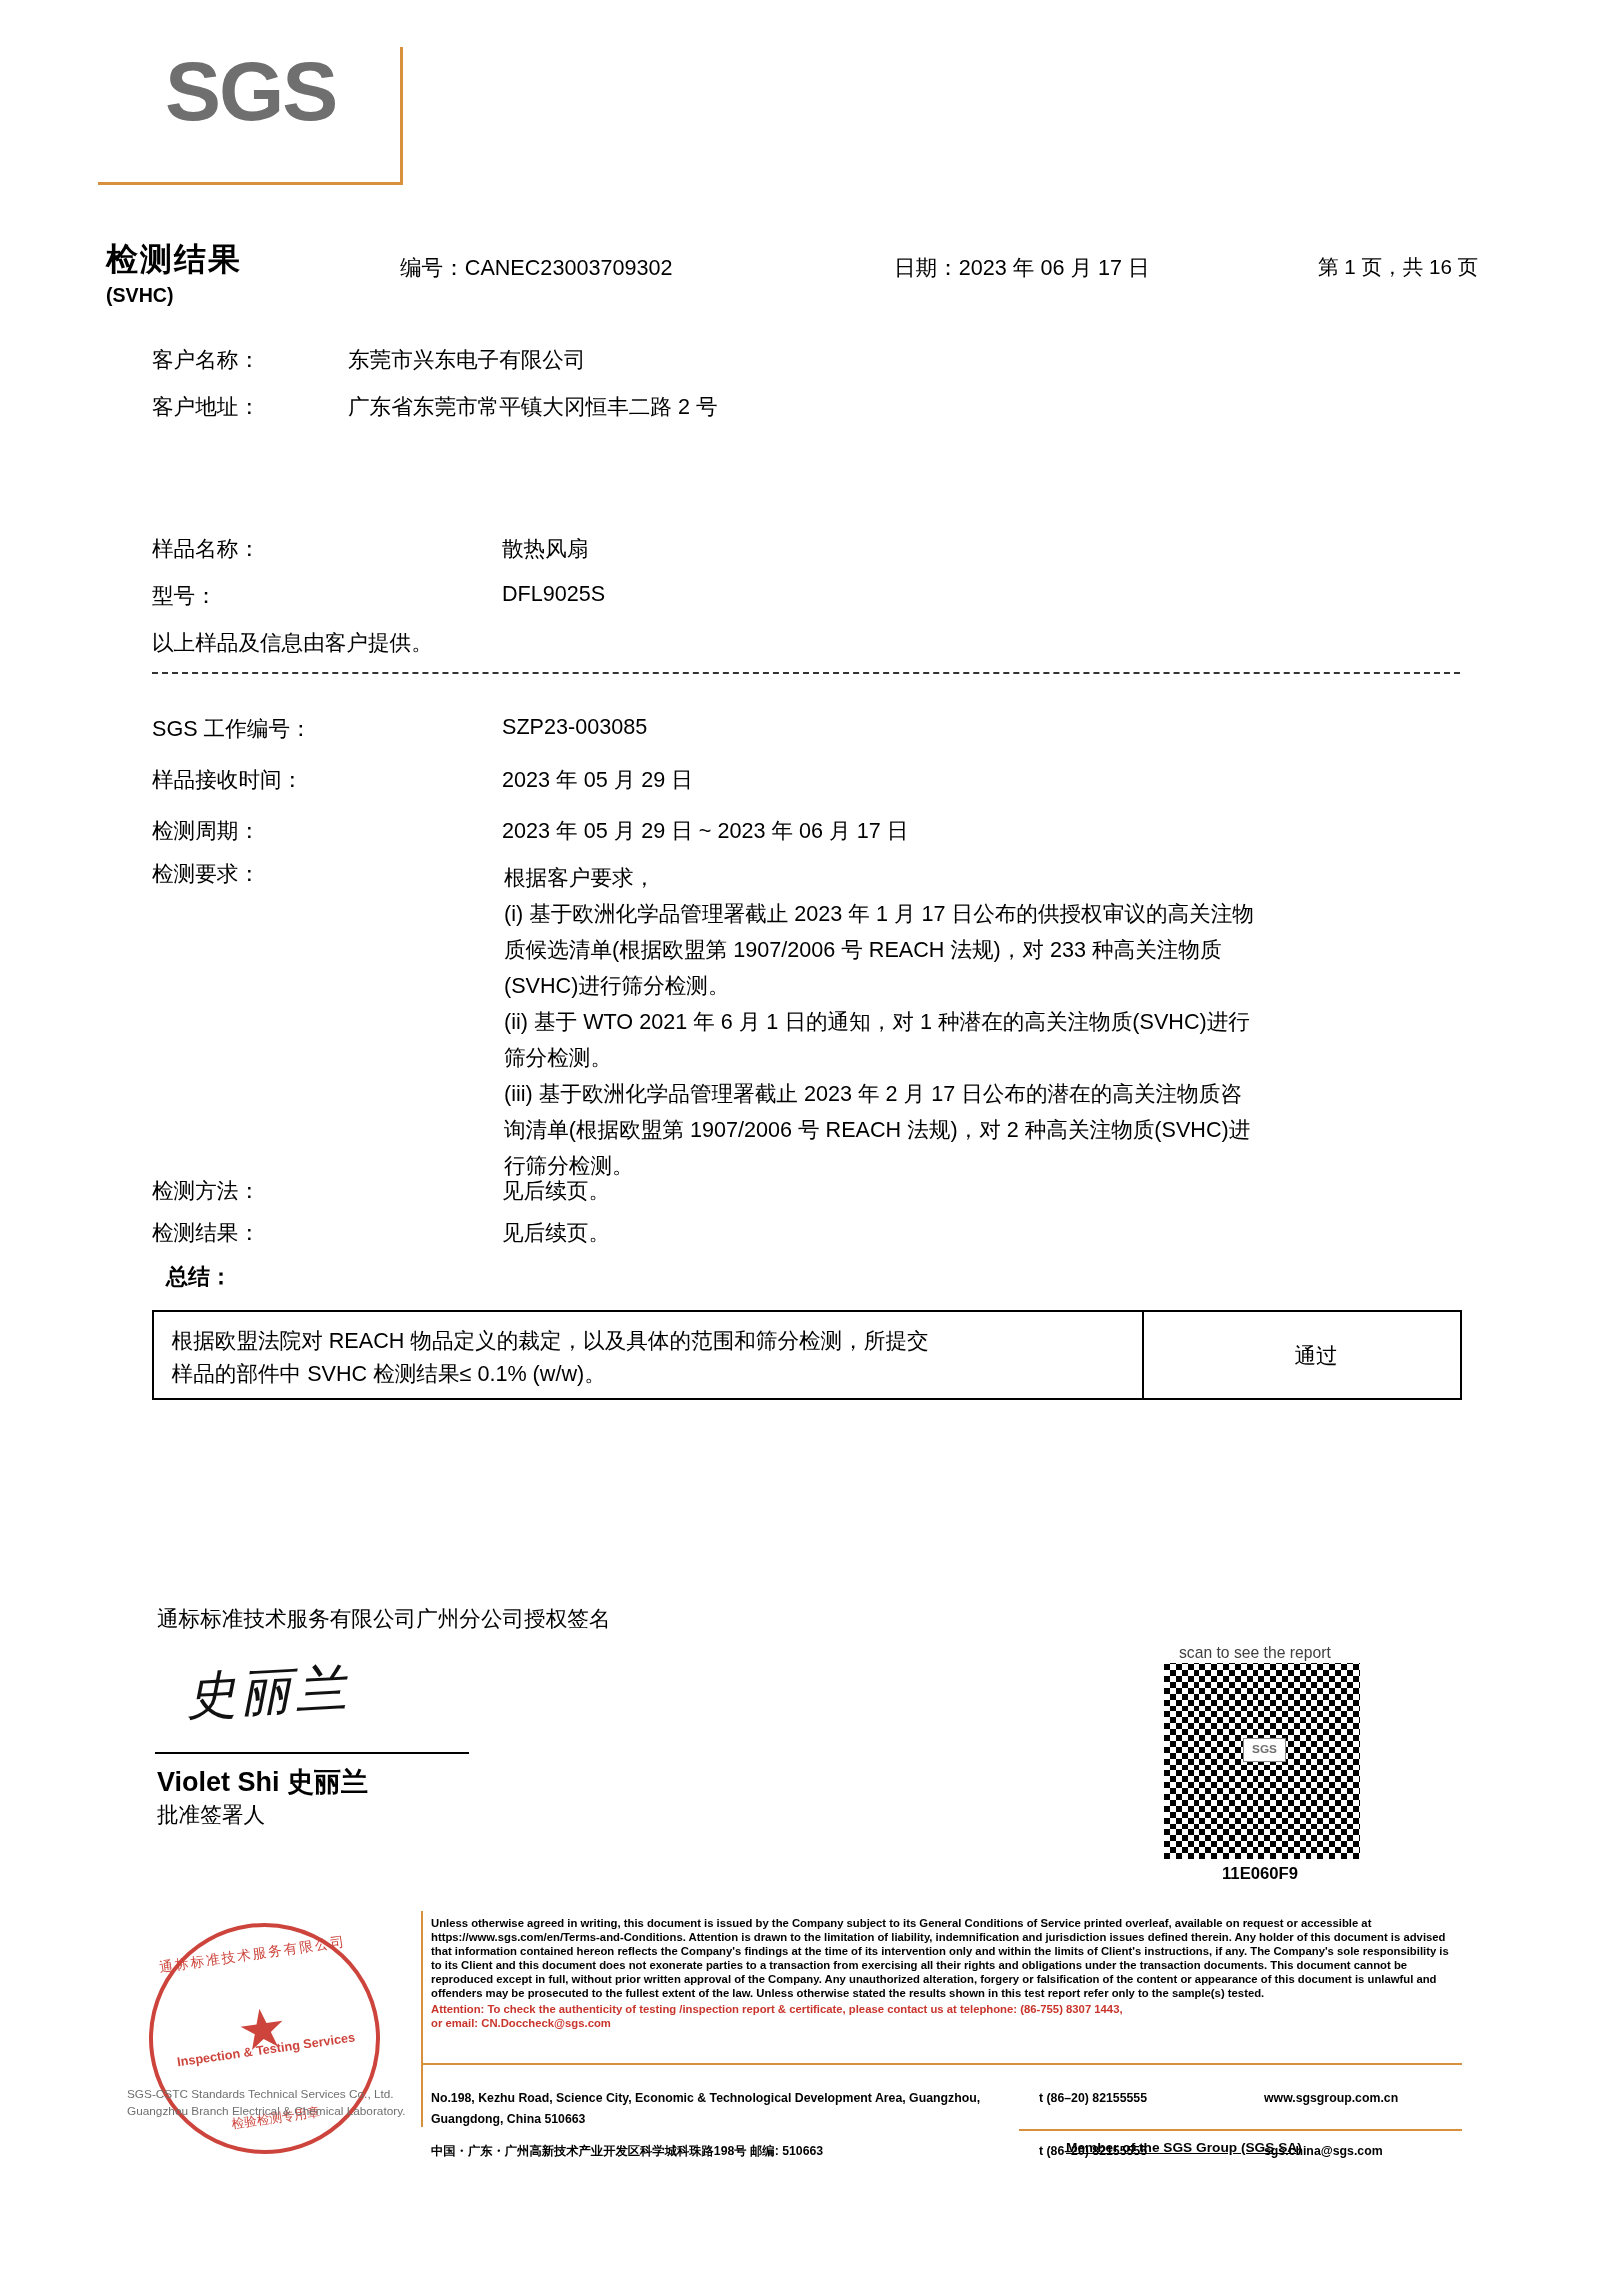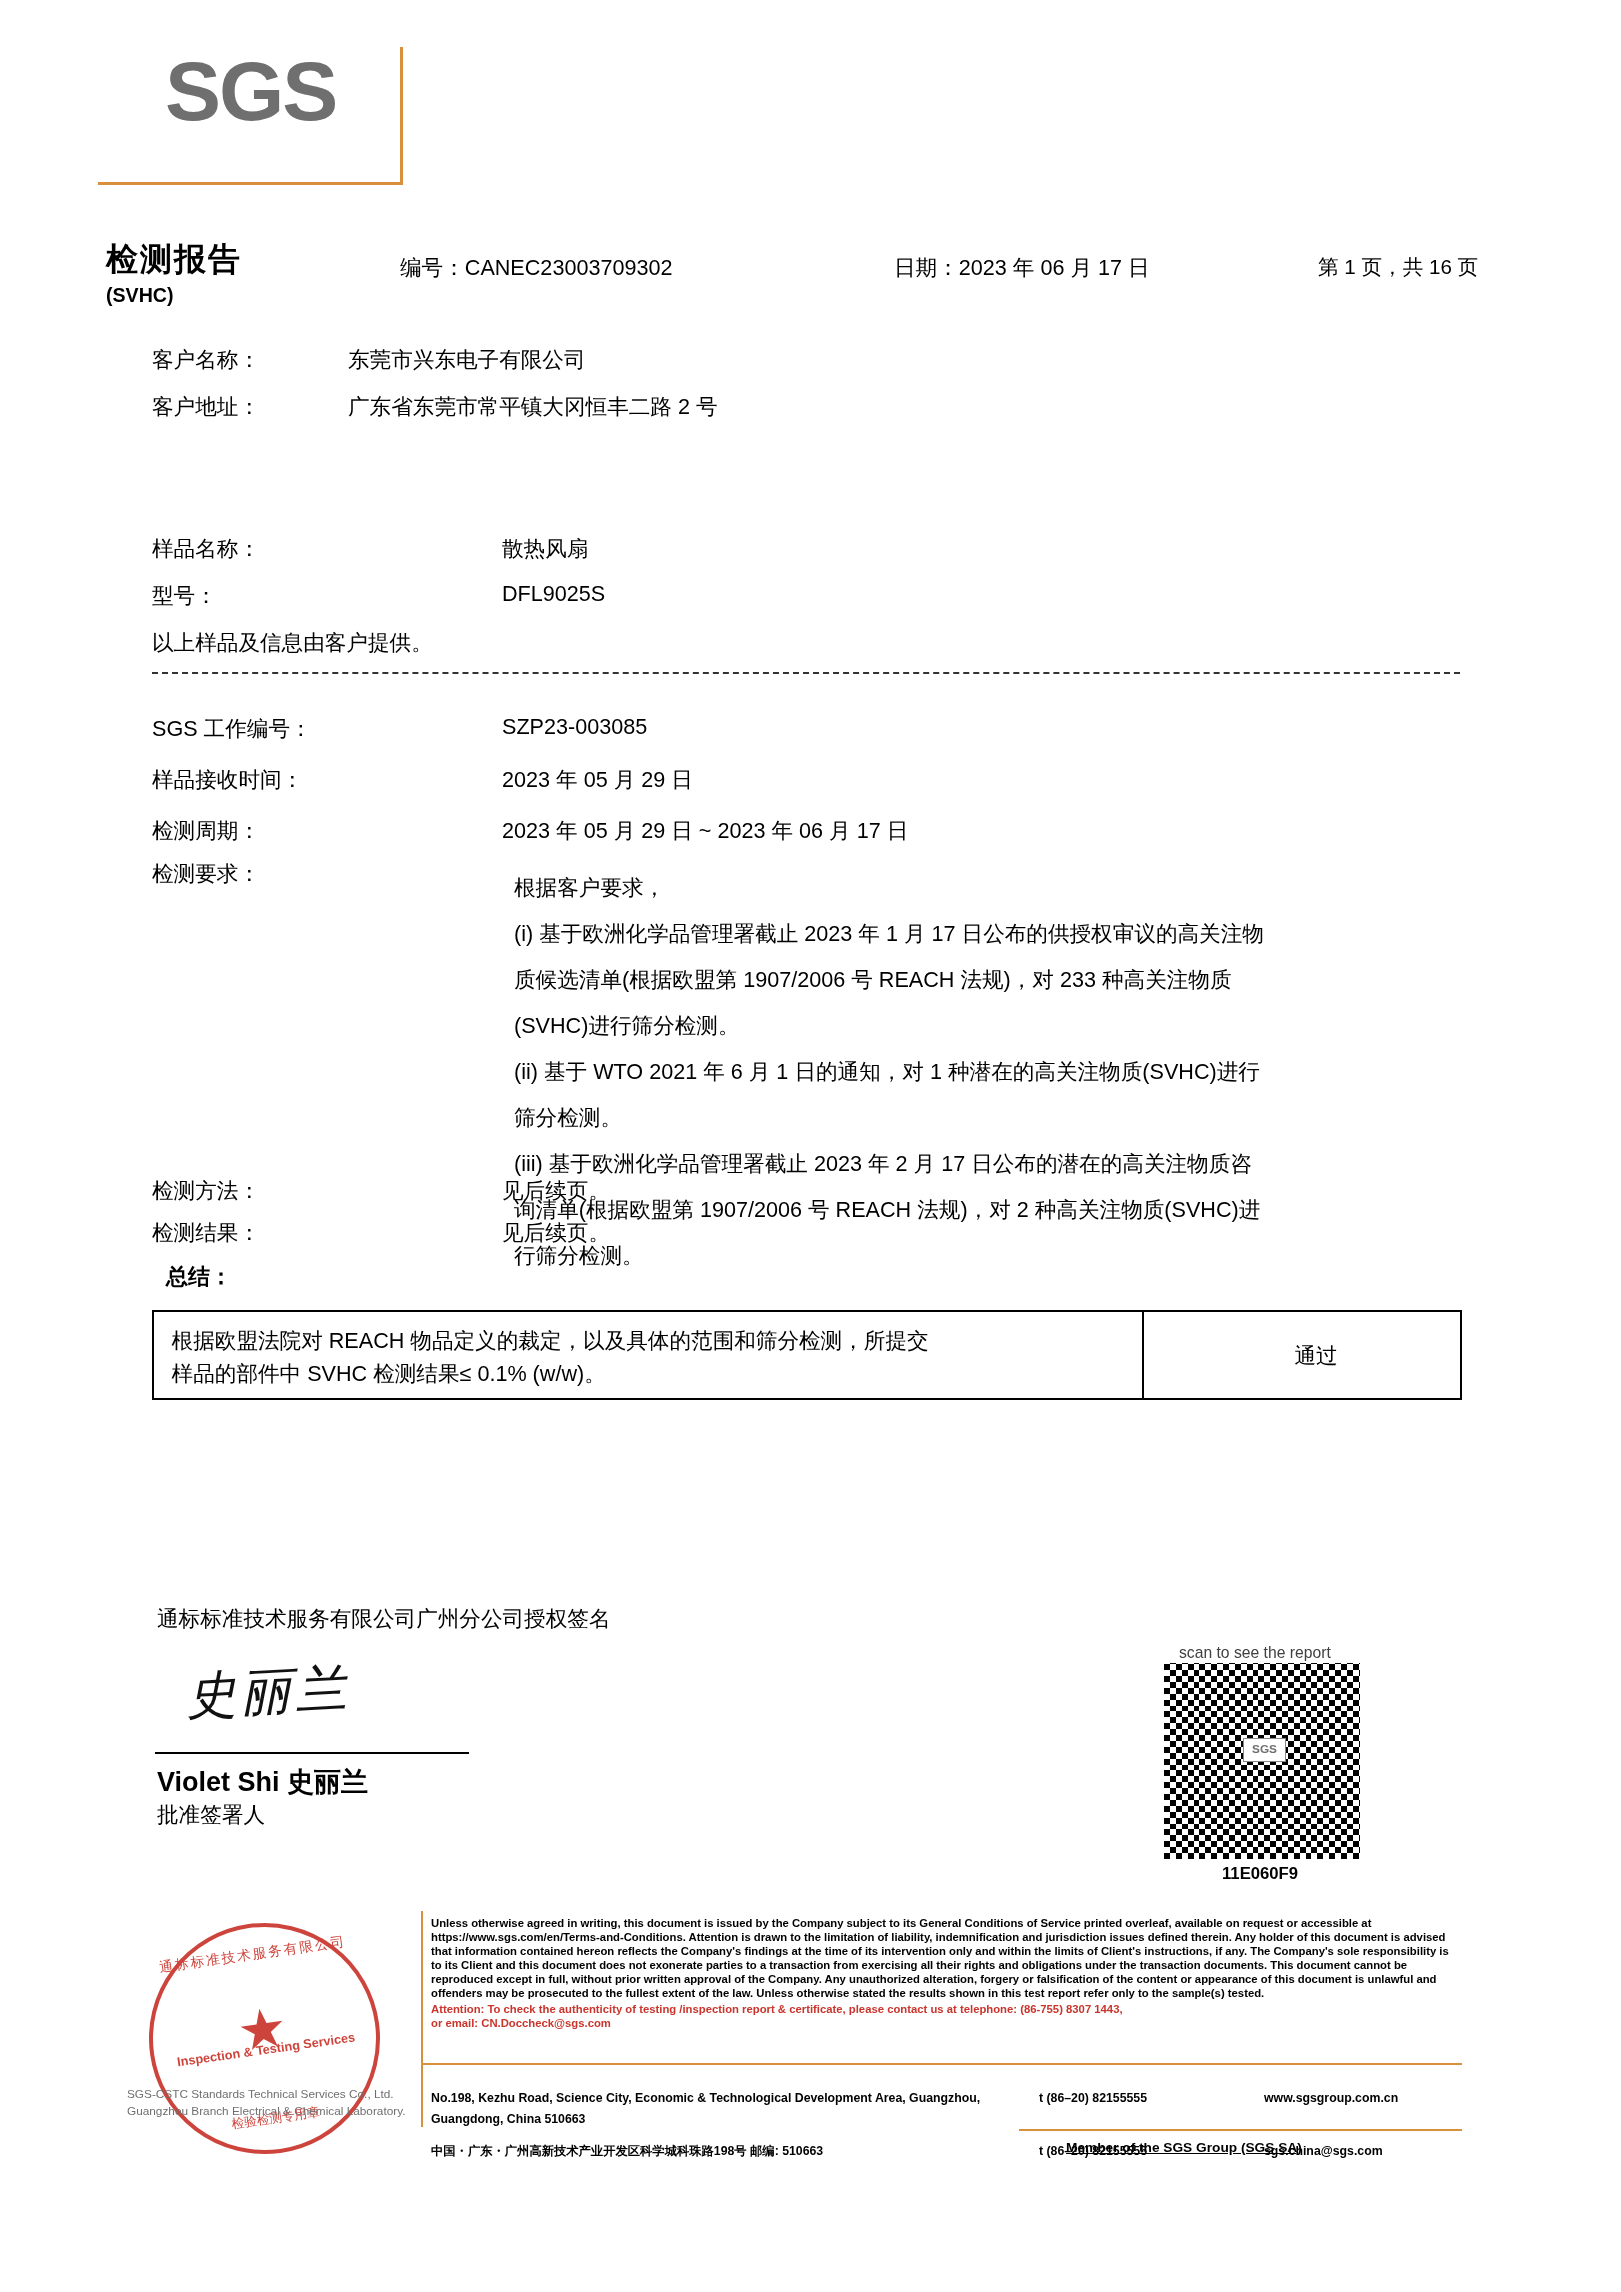--- a/index.html
+++ b/index.html
@@ -110,21 +110,21 @@
 
   
   .req-block {
     position: absolute;
     left: 502px;
     top: 859px;
     width: 941px;
     font-size: 21.6px;
     line-height: 34px;
   }
-  .req-block p { margin: 12px; }
+  .req-block p { margin: 2px; }
 
   
   .sum-label {
     position: absolute;
     left: 166px;
     top: 1262px;
     font-size: 22px;
     font-weight: bold;
   }
   .sum-table {
@@ -358,21 +358,21 @@
 
 <div class="page">
 
   <div class="logo-area">
     <div class="sgs-logo">SGS</div>
   </div>
   <div class="logo-rule-v"></div>
   <div class="logo-rule-h"></div>
 
   <div class="title-block">
-    <div class="title-main">检测报告</div>
+    <div class="title-main">检测结果</div>
     <div class="title-sub">(SVHC)</div>
   </div>
   <div class="hdr-no">
     <span>编号：</span><span>CANEC23003709302</span>
   </div>
   <div class="hdr-date">
     <span>日期：</span><span>2023 年 06 月 17 日</span>
   </div>
   <div class="hdr-page">第 1 页，共 16 页</div>
 

